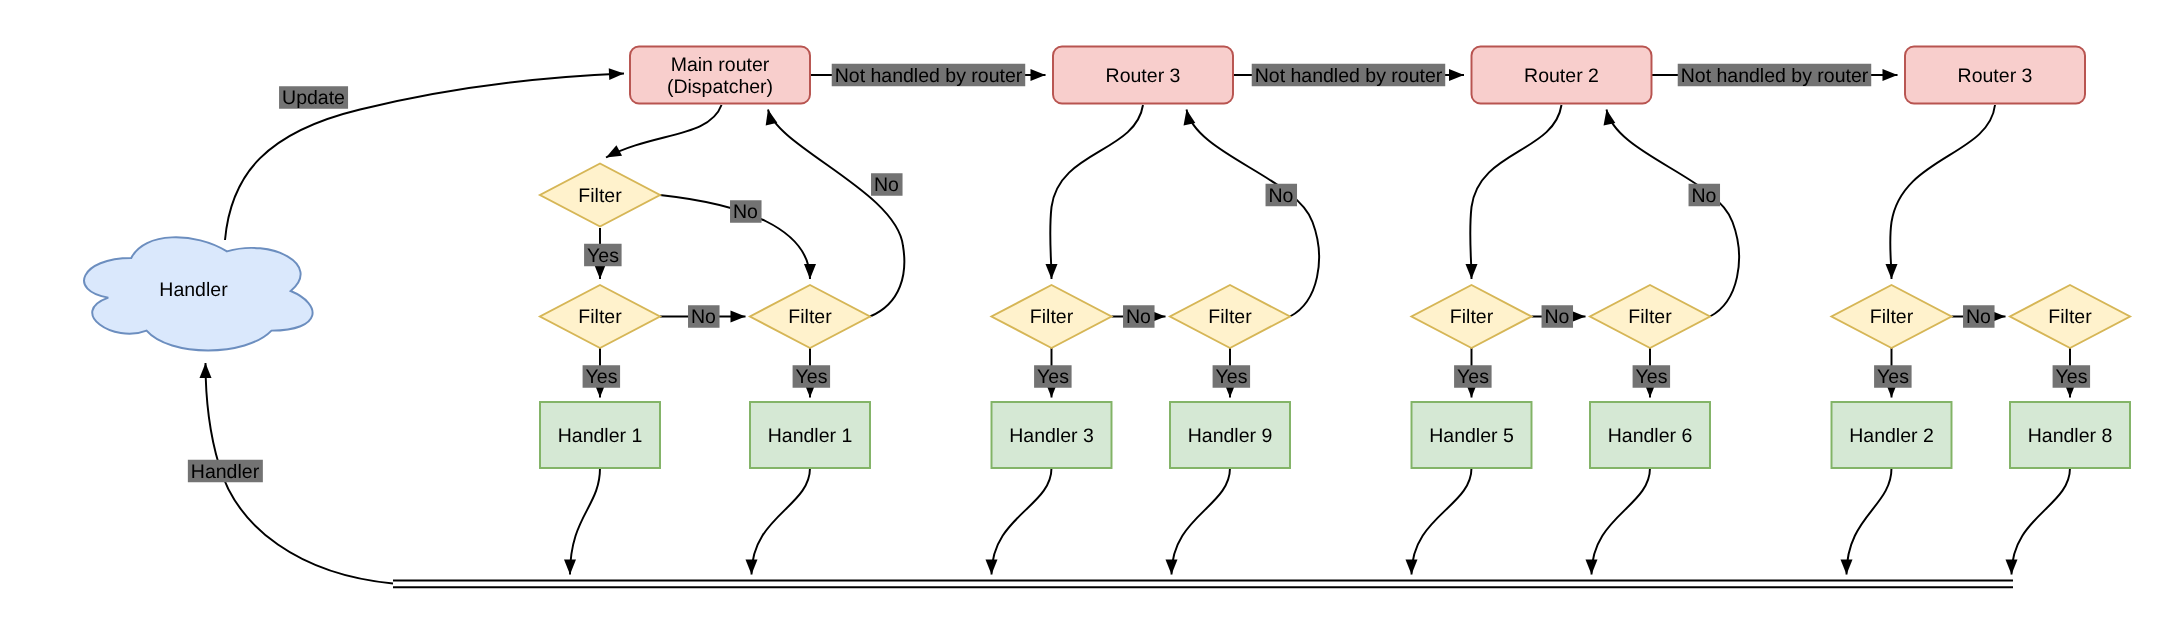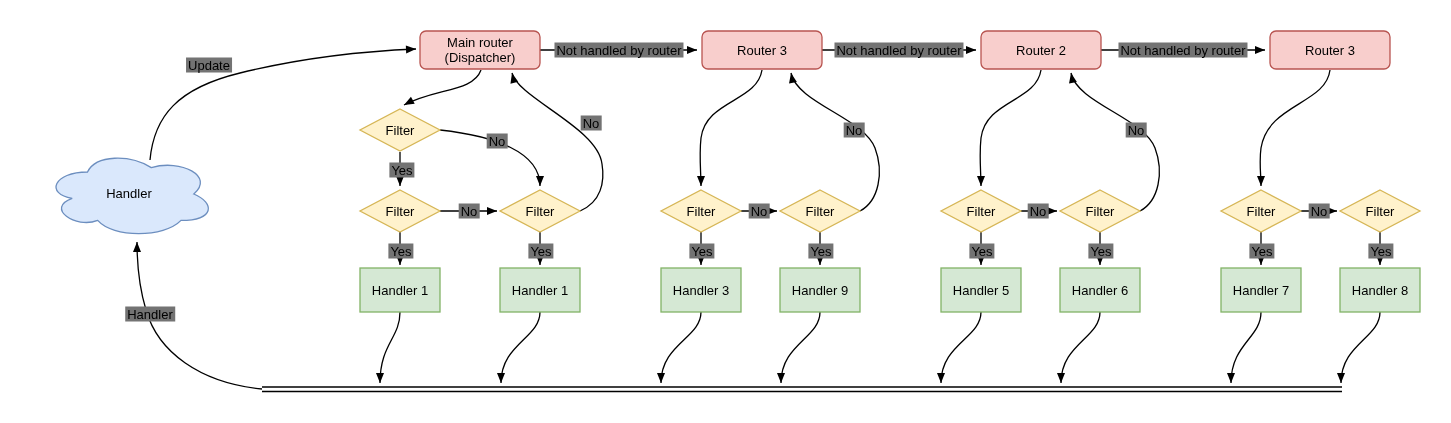--- a/index.html
+++ b/index.html
@@ -116,21 +116,21 @@
 <div class="lbl" style="left:1100px;top:211px">Filter</div>
 <div class="lbl" style="left:1261px;top:211px">Filter</div>
 <div class="lbl" style="left:1380px;top:211px">Filter</div>
 
 <div class="lbl" style="left:400px;top:290px">Handler 1</div>
 <div class="lbl" style="left:540px;top:290px">Handler 1</div>
 <div class="lbl" style="left:701px;top:290px">Handler 3</div>
 <div class="lbl" style="left:820px;top:290px">Handler 9</div>
 <div class="lbl" style="left:981px;top:290px">Handler 5</div>
 <div class="lbl" style="left:1100px;top:290px">Handler 6</div>
-<div class="lbl" style="left:1261px;top:290px">Handler 7</div>
+<div class="lbl" style="left:1261px;top:290px">Handler 2</div>
 <div class="lbl" style="left:1380px;top:290px">Handler 8</div>
 
 <div class="lbl bg" style="left:209px;top:65px">Update</div>
 <div class="lbl bg" style="left:150px;top:314px">Handler</div>
 <div class="lbl bg" style="left:619px;top:50px">Not handled by router</div>
 <div class="lbl bg" style="left:899px;top:50px">Not handled by router</div>
 <div class="lbl bg" style="left:1183px;top:50px">Not handled by router</div>
 
 <div class="lbl bg" style="left:402px;top:170px">Yes</div>
 <div class="lbl bg" style="left:401px;top:251px">Yes</div>

